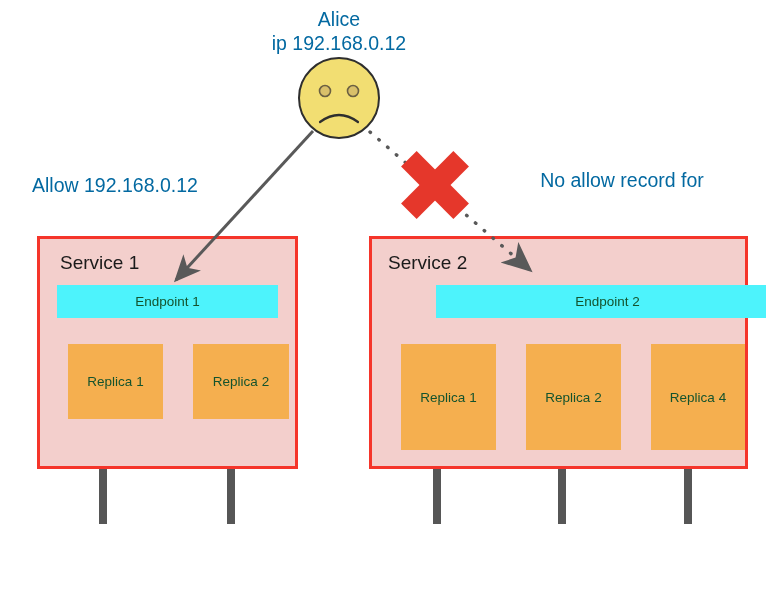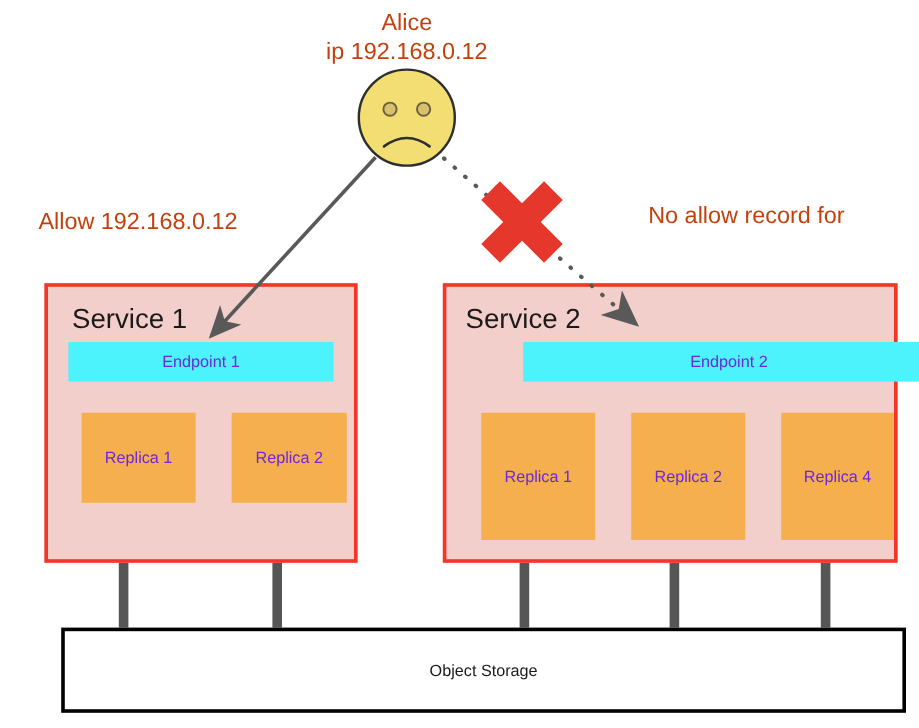--- a/index.html
+++ b/index.html
@@ -19,38 +19,38 @@
   }
   .svg-layer {
     position: absolute;
     left: 0;
     top: 0;
     width: 766px;
     height: 607px;
   }
   .label {
     position: absolute;
-    color: #c2410c;
+    color: #0369a1;
     white-space: pre;
     line-height: 1.22;
   }
   .title-label {
     font-size: 19.5px;
     text-align: center;
   }
   .annot-label {
     font-size: 19.5px;
   }
   .service-title {
-    font-size: 23px;
+    font-size: 19px;
     color: #1a1a1a;
   }
   .box-label {
     font-size: 13.5px;
-    color: #6d28d9;
+    color: #14532d;
     text-align: center;
     width: 100%;
   }
   .node {
     position: absolute;
     box-sizing: border-box;
     display: flex;
     align-items: center;
     justify-content: center;
   }
@@ -124,23 +124,20 @@
   <div class="node replica-box" style="left:390px; top:344px; width:95px; height:106px;">
     <span class="box-label">Replica 1</span>
   </div>
   <div class="node replica-box" style="left:515px; top:344px; width:95px; height:106px;">
     <span class="box-label">Replica 2</span>
   </div>
   <div class="node replica-box" style="left:640px; top:344px; width:94px; height:106px;">
     <span class="box-label">Replica 4</span>
   </div>
 
-  <div class="node storage-box" style="left:51px; top:523px; width:704px; height:71px;">
-    <span class="storage-label">Object Storage</span>
-  </div>
 
   <svg class="svg-layer" viewBox="0 0 766 607" xmlns="http://www.w3.org/2000/svg">
 
     <line x1="313" y1="131" x2="176" y2="280" stroke="#595959" stroke-width="3" marker-end="url(#arrowSolid)"></line>
 
     <line x1="370" y1="132" x2="530" y2="270" stroke="#595959" stroke-width="3.4" stroke-linecap="round" stroke-dasharray="0.6 11" marker-end="url(#arrowDot)"></line>
 
     <g>
       <circle cx="339" cy="98" r="40" fill="#F2DE72" stroke="#2E2E2E" stroke-width="2"></circle>
       <circle cx="325" cy="91" r="5.5" fill="#D9C06A" stroke="#6B6042" stroke-width="1.6"></circle>

